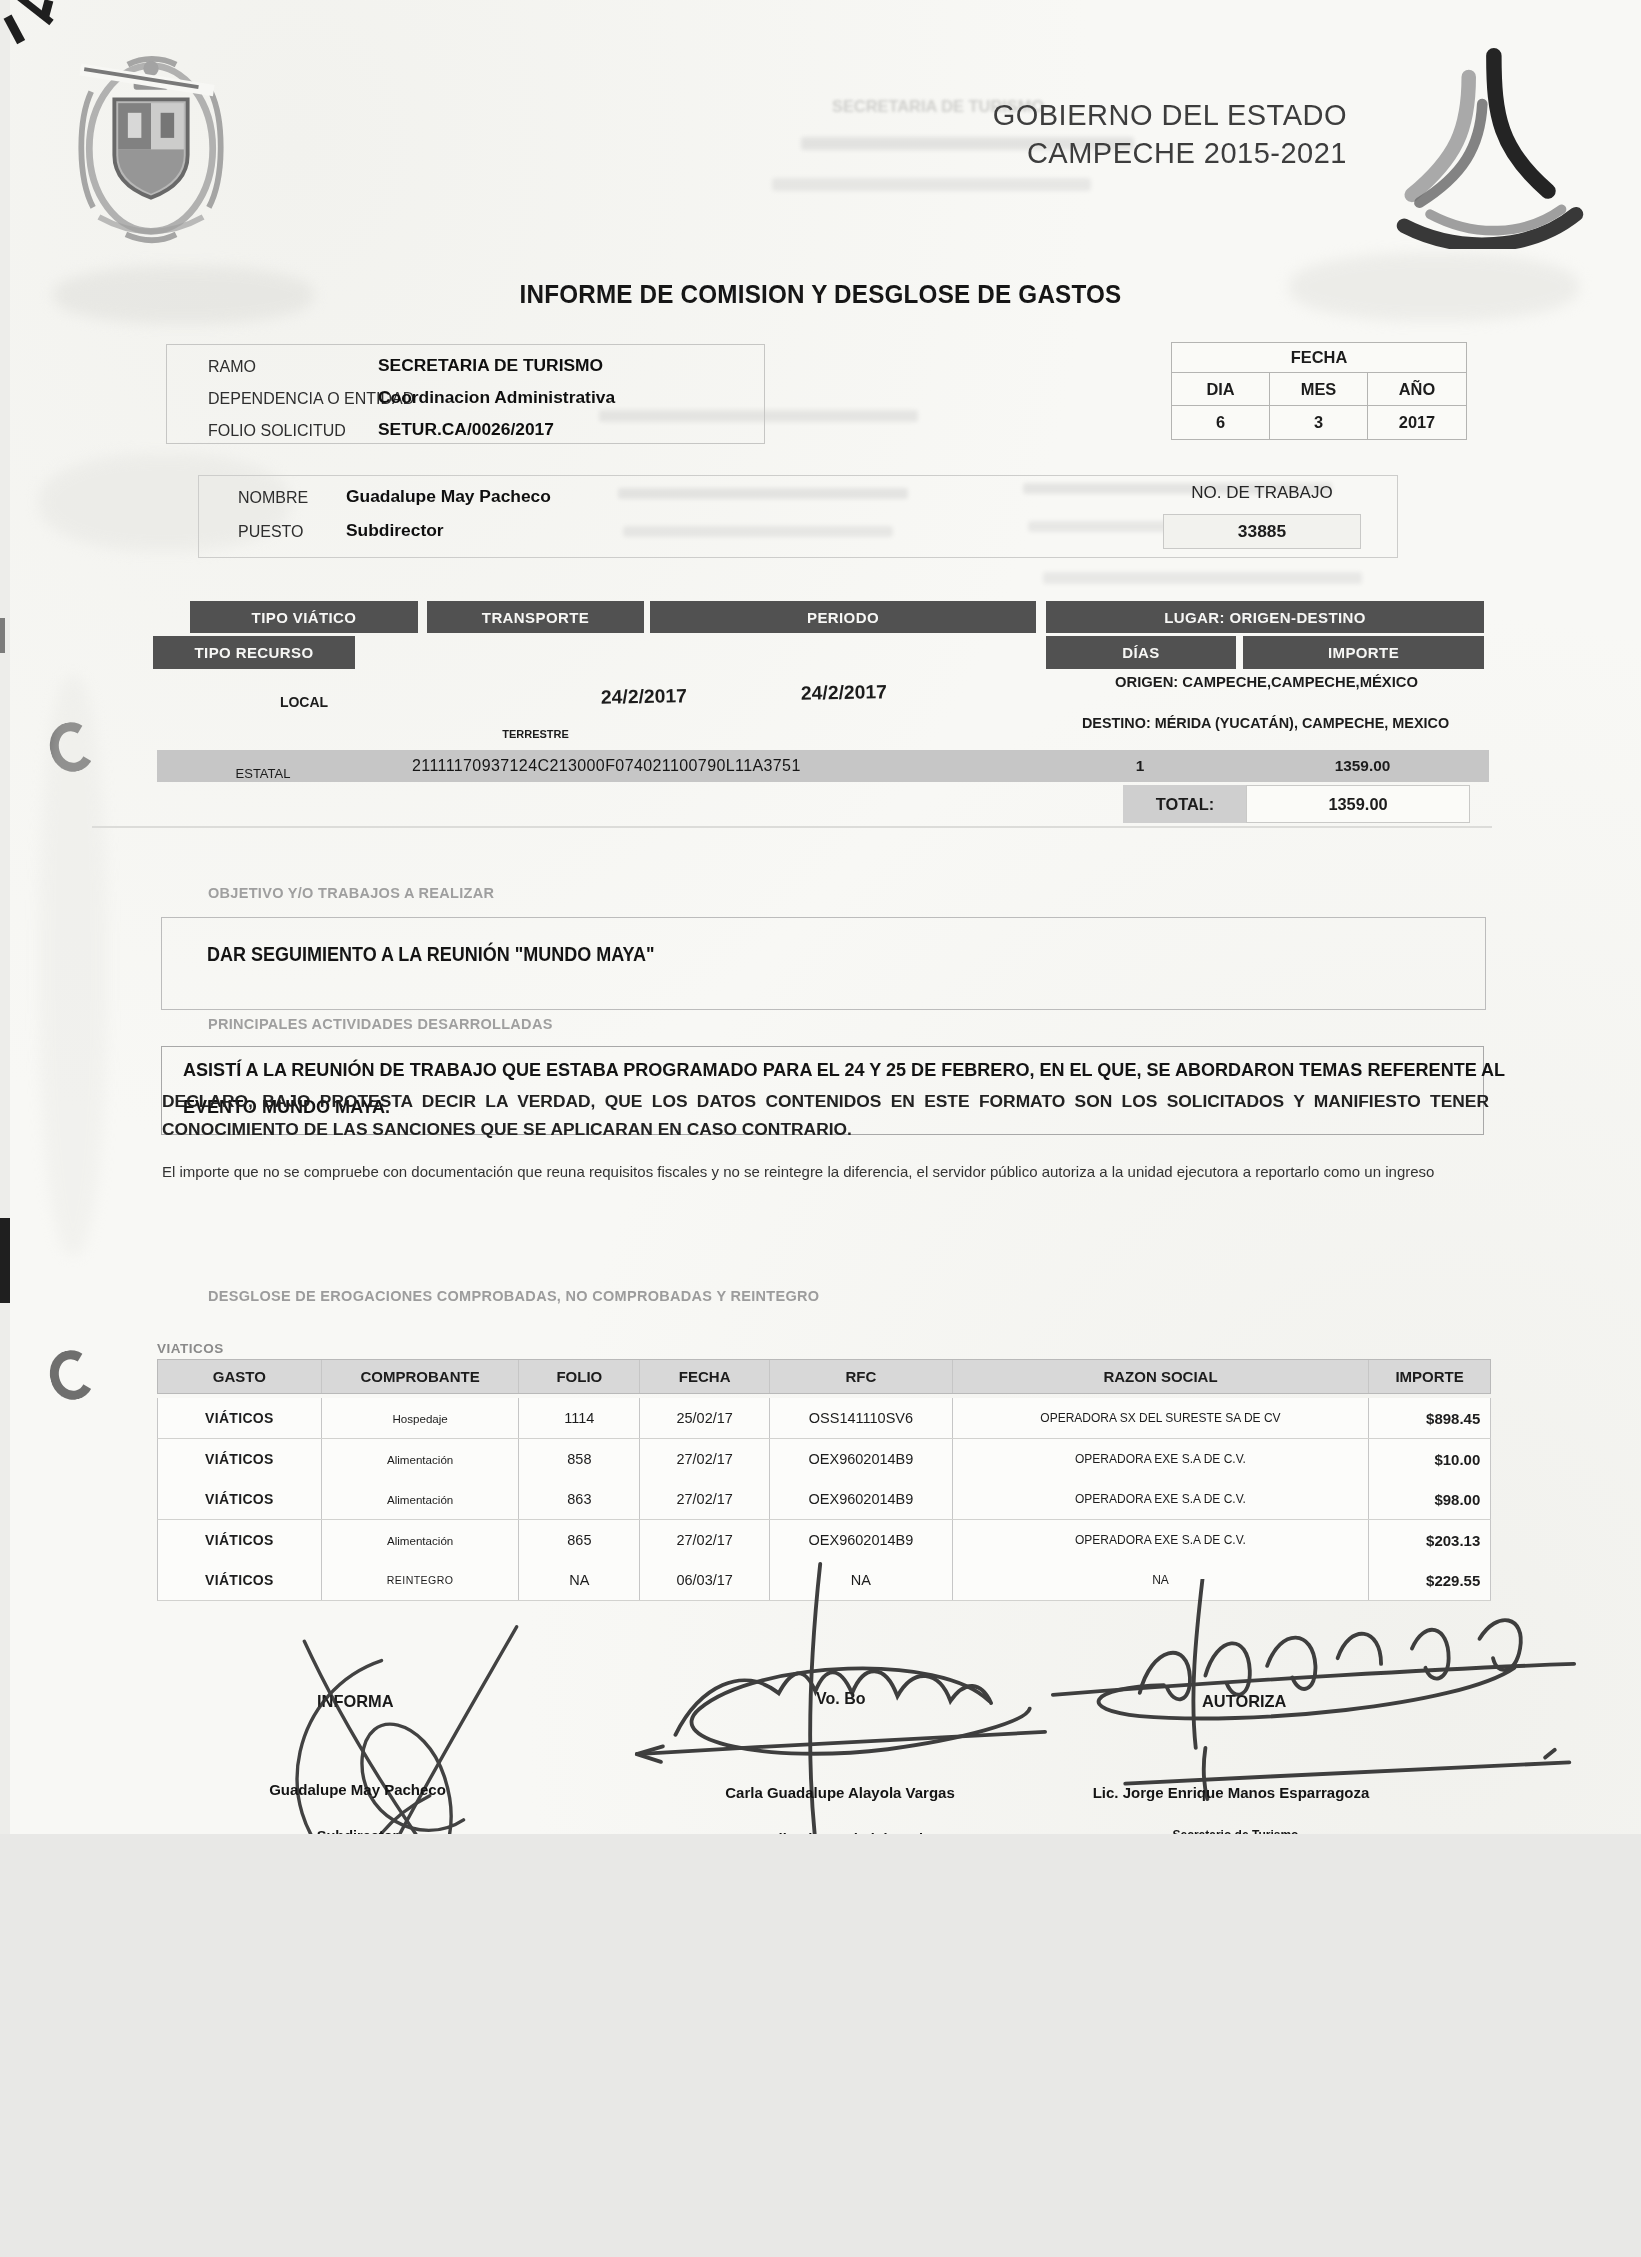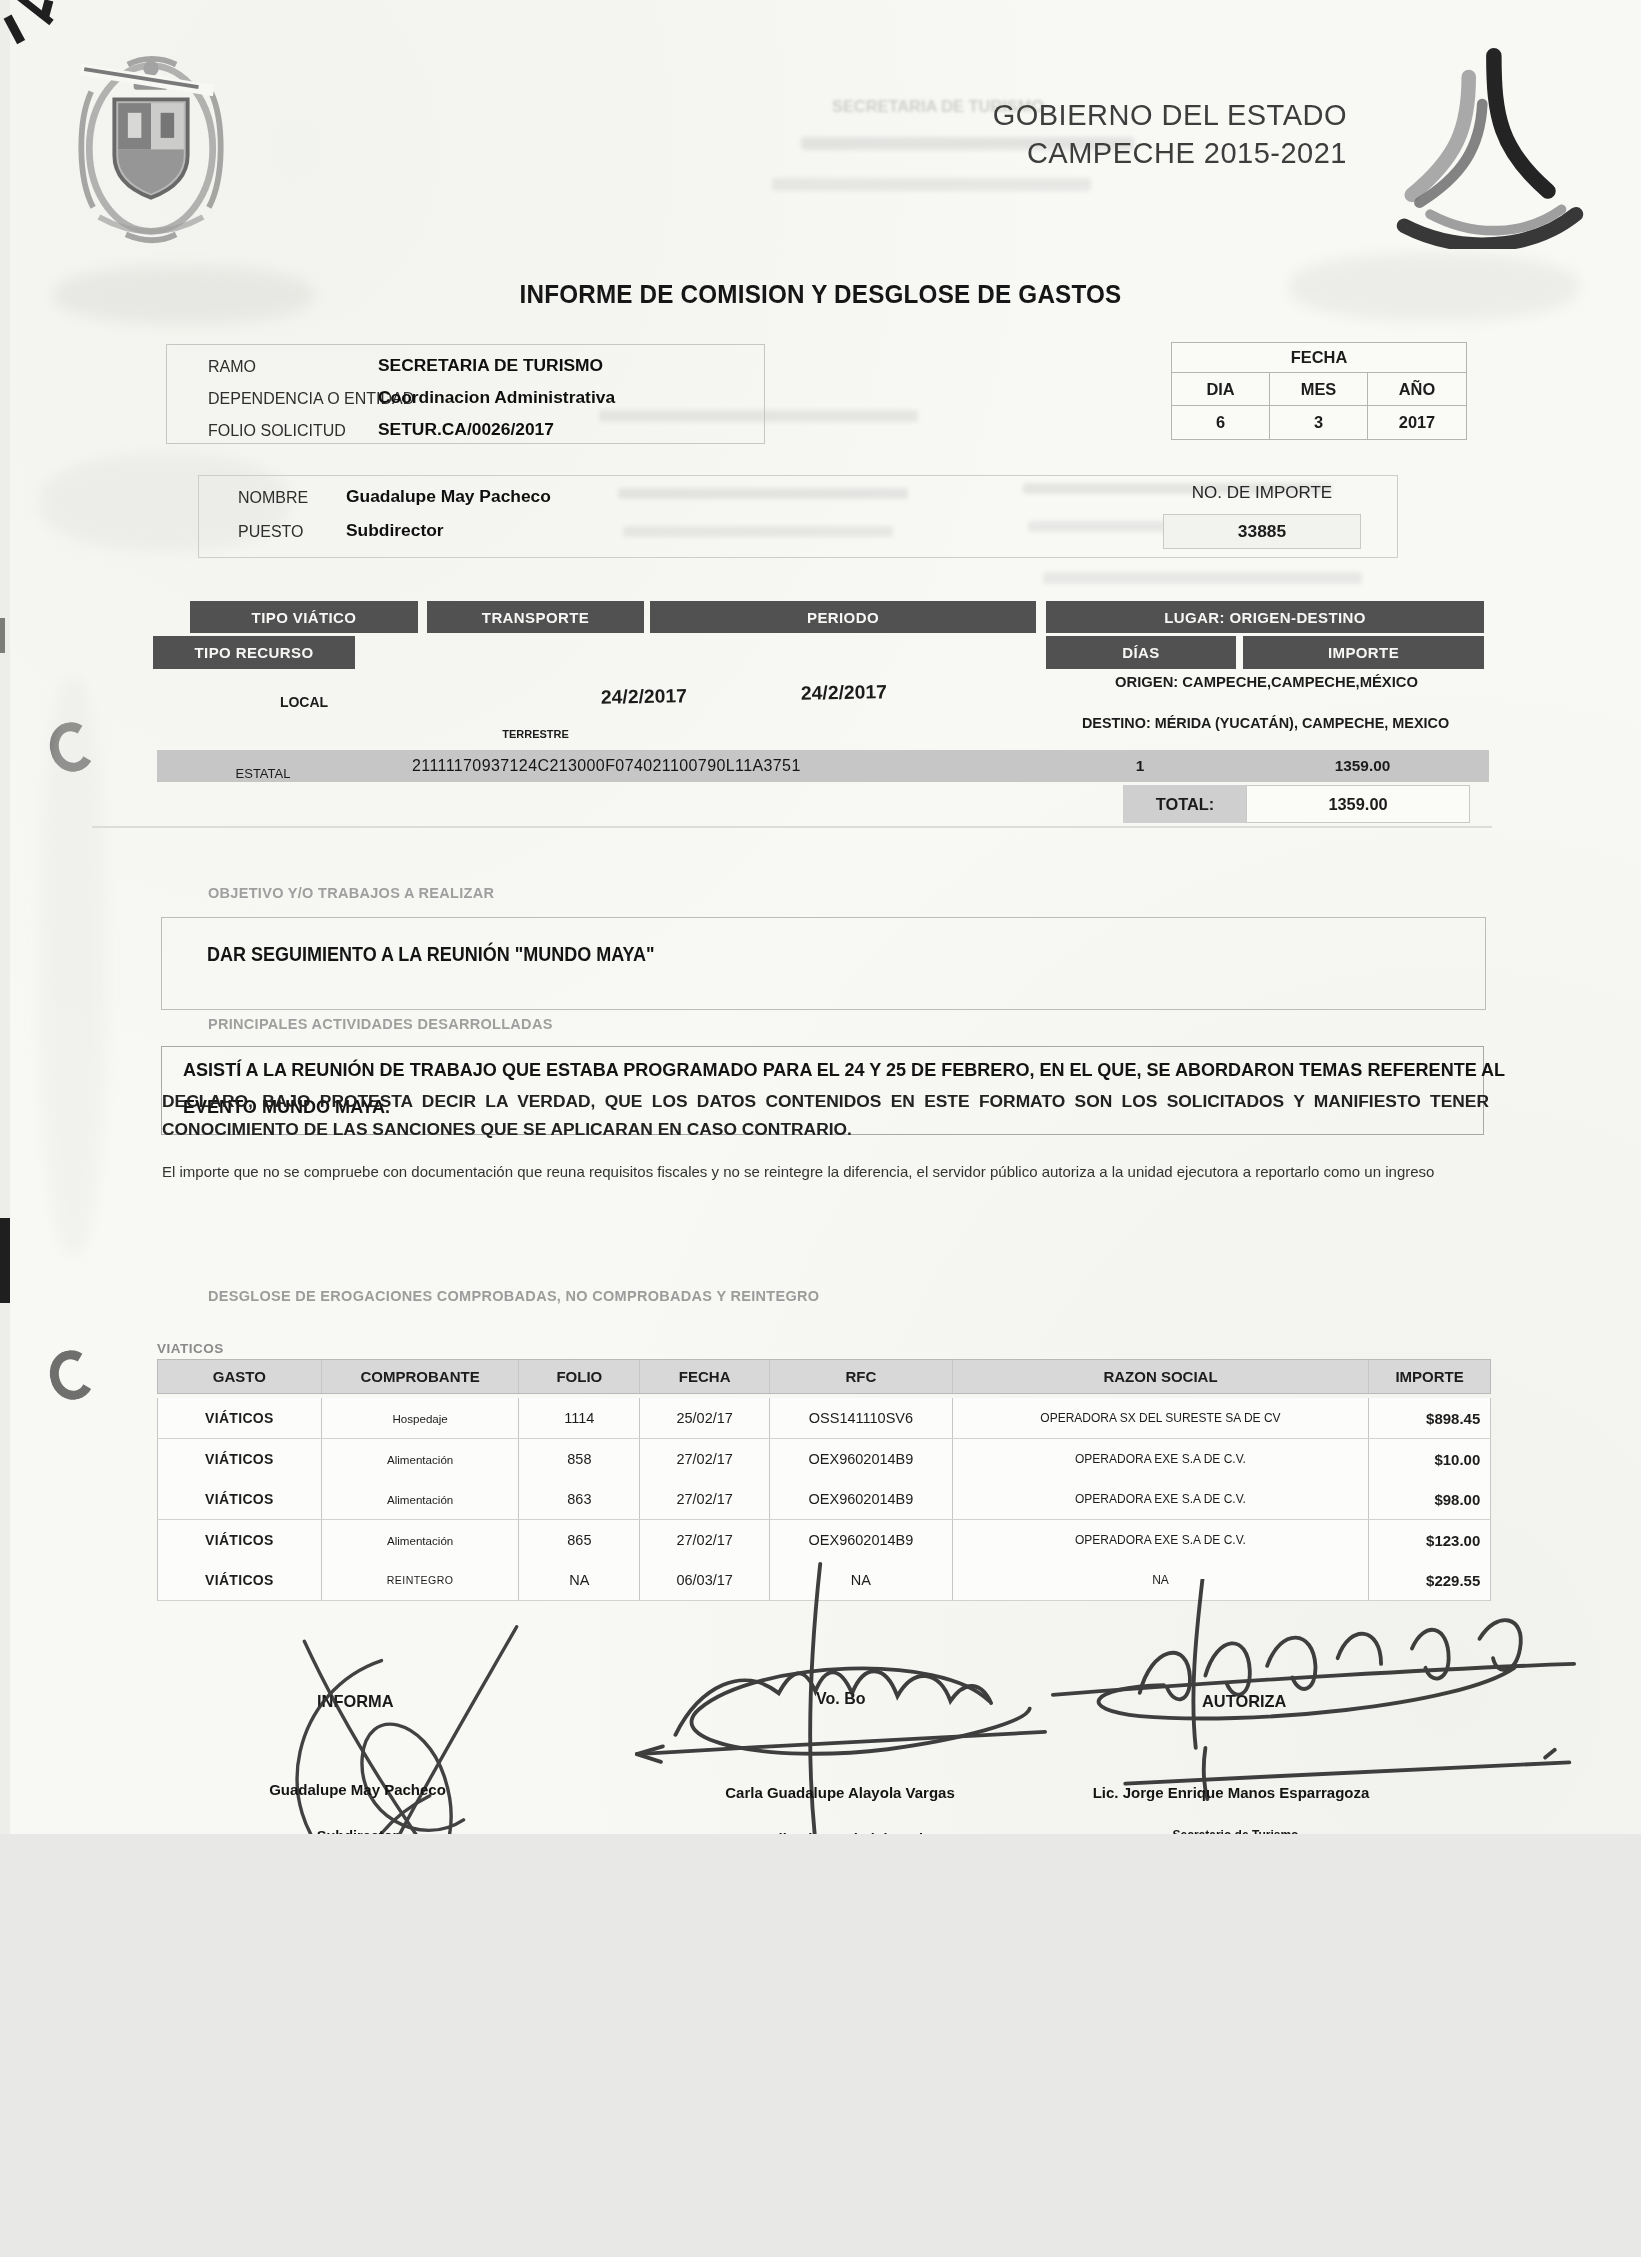--- a/index.html
+++ b/index.html
@@ -217,21 +217,21 @@
     <div class="f-c ctr f-br">6</div>
     <div class="f-c ctr f-br">3</div>
     <div class="f-c ctr">2017</div>
   </div>
 
   <div class="abs empbox"></div>
   <div class="abs rlabel l-nom">NOMBRE</div>
   <div class="abs rvalue v-nom">Guadalupe May Pacheco</div>
   <div class="abs rlabel l-pue">PUESTO</div>
   <div class="abs rvalue v-pue">Subdirector</div>
-  <div class="abs l-emp">NO. DE IMPORTE</div>
+  <div class="abs l-emp">NO. DE TRABAJO</div>
   <div class="abs v-emp ctr">33885</div>
 
   <div class="dk" style="left:190px;top:601px;width:228px">TIPO VIÁTICO</div>
   <div class="dk" style="left:427px;top:601px;width:217px">TRANSPORTE</div>
   <div class="dk" style="left:650px;top:601px;width:386px">PERIODO</div>
   <div class="dk" style="left:1046px;top:601px;width:438px">LUGAR: ORIGEN-DESTINO</div>
 
   <div class="dk dk2" style="left:153px;top:636px;width:202px">TIPO RECURSO</div>
   <div class="dk dk2" style="left:1046px;top:636px;width:190px">DÍAS</div>
   <div class="dk dk2" style="left:1243px;top:636px;width:241px">IMPORTE</div>
@@ -306,21 +306,21 @@
     <div class="xc w6 fz-r">OPERADORA EXE S.A DE C.V.</div>
     <div class="xc w7 fz-i">$98.00</div>
   </div>
   <div class="xrow xbody xr4">
     <div class="xc w1 fz-g">VIÁTICOS</div>
     <div class="xc w2 fz-c">Alimentación</div>
     <div class="xc w3 fz-n">865</div>
     <div class="xc w4 fz-n">27/02/17</div>
     <div class="xc w5 fz-n">OEX9602014B9</div>
     <div class="xc w6 fz-r">OPERADORA EXE S.A DE C.V.</div>
-    <div class="xc w7 fz-i">$123.00</div>
+    <div class="xc w7 fz-i">$203.13</div>
   </div>
   <div class="xrow xbody xr5">
     <div class="xc w1 fz-g">VIÁTICOS</div>
     <div class="xc w2 fz-c" style="font-size:10.6px;letter-spacing:0.4px">REINTEGRO</div>
     <div class="xc w3 fz-n">NA</div>
     <div class="xc w4 fz-n">06/03/17</div>
     <div class="xc w5 fz-n">NA</div>
     <div class="xc w6 fz-r">NA</div>
     <div class="xc w7 fz-i">$229.55</div>
   </div>

